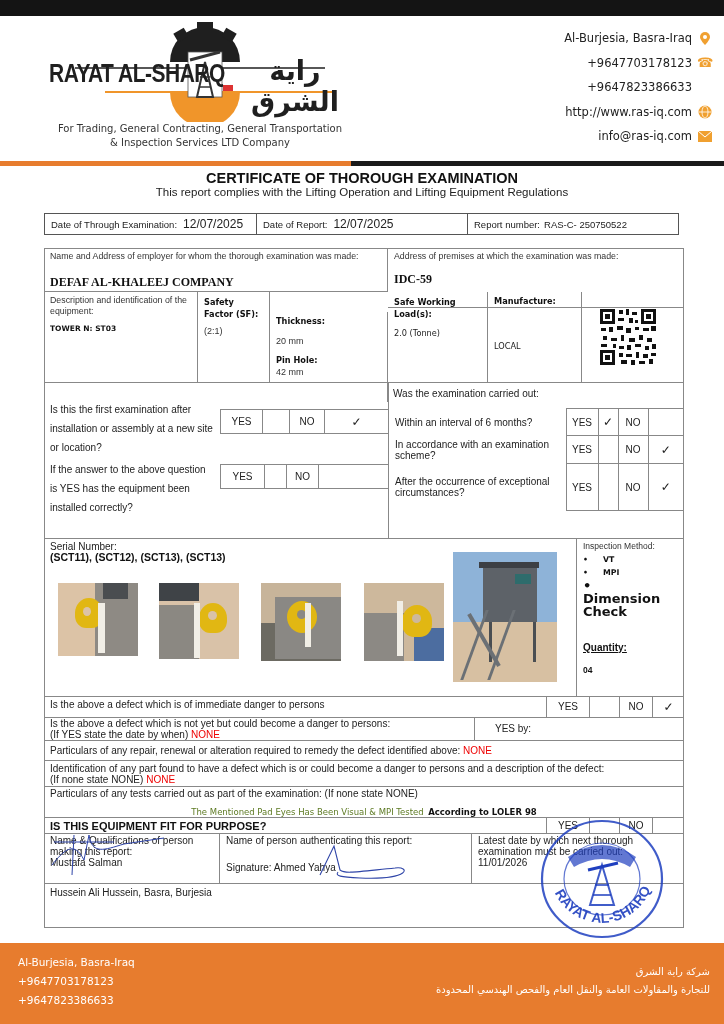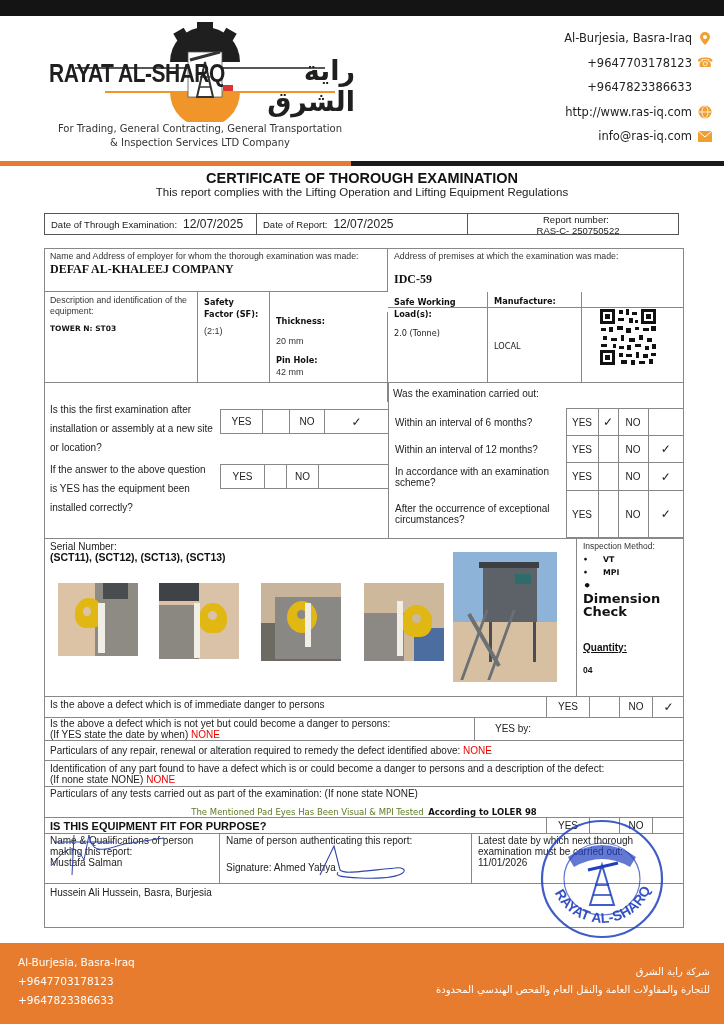--- a/index.html
+++ b/index.html
@@ -1,33 +1,33 @@
 <!DOCTYPE html>
 <html><head>
 <meta charset="utf-8">
 <style>
   * { box-sizing: border-box; margin: 0; padding: 0; }
   body { width: 724px; height: 1024px; background: #fff; font-family: "Liberation Sans", sans-serif; color: #222; position: relative; overflow: hidden; }
   .abs { position: absolute; }
   .topbar { left: 0; top: 0; width: 724px; height: 16px; background: #141414; }
   .logo { left: 45px; top: 22px; width: 310px; height: 128px; }
   .logo-en { position: absolute; left: 4px; top: 36px; font-family: "Liberation Sans", sans-serif; font-weight: bold; font-size: 21px; letter-spacing: -0.5px; color: #1f1f1f; transform: scaleY(1.25); transform-origin: left top; }
-  .logo-ar { position: absolute; left: 190px; top: 33px; font-family: "DejaVu Sans", sans-serif; font-weight: bold; font-size: 27px; color: #1f1f1f; direction: rtl; }
+  .logo-ar { position: absolute; left: 190px; top: 33px; font-family: "DejaVu Sans", sans-serif; font-weight: bold; font-size: 27px; color: #1f1f1f; direction: rtl; text-align: center; }
   .logo-tag { position: absolute; left: 0; top: 100px; width: 310px; text-align: center; font-family: "DejaVu Sans", sans-serif; font-size: 10px; line-height: 14px; color: #333; }
   .contact { right: 12px; top: 26px; width: 220px; text-align: right; font-family: "DejaVu Sans", sans-serif; font-size: 11.5px; color: #222; }
   .contact .row { height: 24.5px; display: flex; justify-content: flex-end; align-items: center; gap: 6px; }
   .contact .ic { width: 14px; height: 14px; display: inline-flex; align-items: center; justify-content: center; color: #f0a030; font-size: 13px; }
   .contact .ic.blank { visibility: hidden; }
   .divbar-o { left: 0; top: 161px; width: 351px; height: 5px; background: #e77c2e; }
   .divbar-b { left: 351px; top: 161px; width: 373px; height: 5px; background: #1a1a1a; }
   .title { left: 0; top: 170px; width: 724px; text-align: center; font-weight: bold; font-size: 14.5px; color: #111; }
   .subtitle { left: 0; top: 186px; width: 724px; text-align: center; font-size: 11.5px; color: #222; }
   .datesbar { left: 44px; top: 213px; width: 635px; height: 22px; border: 1px solid #555; display: flex; font-size: 9.5px; align-items: center; }
   .datesbar .c { height: 100%; display: flex; align-items: center; padding-left: 6px; border-right: 1px solid #555; }
-  .datesbar .c:last-child { border-right: none; flex-direction: column; }
+  .datesbar .c:last-child { border-right: none; }
   .datesbar .big { font-size: 12px; margin-left: 6px; }
   .box { border: 1px solid #888; }
   .lbl { font-size: 8.8px; color: #333; line-height: 10.5px; }
   .cal { font-family: "DejaVu Sans", sans-serif; font-size: 8.2px; color: #222; }
   .calb { font-family: "DejaVu Sans", sans-serif; font-size: 8.2px; font-weight: bold; color: #111; }
   .serif-b { font-family: "Liberation Serif", serif; font-weight: bold; font-size: 12px; color: #111; }
   .q { font-size: 10px; line-height: 19px; color: #222; }
   .yn { display: flex; border: 1px solid #888; height: 25px; font-size: 10px; }
   .yn div { border-right: 1px solid #888; display: flex; align-items: center; justify-content: center; }
   .yn div:last-child { border-right: none; }
@@ -129,21 +129,21 @@
   <div class="c" style="flex:1">
     <span>Report number:</span>
     <span style="margin-left:4px">RAS-C- 250750522</span>
   </div>
 </div>
 
 <div class="abs box" style="left:44px;top:248px;width:640px;height:680px;"></div>
 
 <div class="abs" style="left:44px;top:248px;width:344px;height:44px;border-right:1px solid #888;border-bottom:1px solid #888;padding:3px 6px;">
   <div class="lbl">Name and Address of employer for whom the thorough examination was made:</div>
-  <div class="serif-b" style="margin-top:0">DEFAF AL-KHALEEJ COMPANY</div>
+  <div class="serif-b" style="margin-top:13px">DEFAF AL-KHALEEJ COMPANY</div>
 </div>
 <div class="abs" style="left:388px;top:248px;width:296px;height:60px;border-bottom:1px solid #888;padding:3px 6px;">
   <div class="lbl">Address of premises at which the examination was made:</div>
   <div class="serif-b" style="margin-top:10px">IDC-59</div>
 </div>
 
 <div class="abs" style="left:44px;top:292px;width:154px;height:90px;border-right:1px solid #888;padding:3px 6px;">
   <div class="lbl">Description and identification of the equipment:</div>
   <div class="calb" style="margin-top:8px;font-size:7.5px">TOWER N: ST03</div>
 </div>
@@ -240,27 +240,20 @@
 <div class="abs" style="left:393px;top:388px;font-size:10px;color:#222;">Was the examination carried out:</div>
 <table class="abs gridtbl" style="left:389px;top:408px;width:295px;">
   <tbody>
       <tr style="height:27px">
     <td class="qt" style="width:177px">Within an interval of 6 months?</td>
     <td style="width:32px">YES</td>
     <td style="width:20px" class="check">✓</td>
     <td style="width:30px">NO</td>
     <td class="check"></td>
   </tr>
-  <tr style="height:27px">
-    <td class="qt">Within an interval of 12 months?</td>
-    <td>YES</td>
-    <td class="check"></td>
-    <td>NO</td>
-    <td class="check">✓</td>
-  </tr>
   <tr style="height:28px">
     <td class="qt">In accordance with an examination scheme?</td>
     <td>YES</td>
     <td class="check"></td>
     <td>NO</td>
     <td class="check">✓</td>
   </tr>
   <tr style="height:47px">
     <td class="qt">After the occurrence of exceptional circumstances?</td>
     <td>YES</td>

